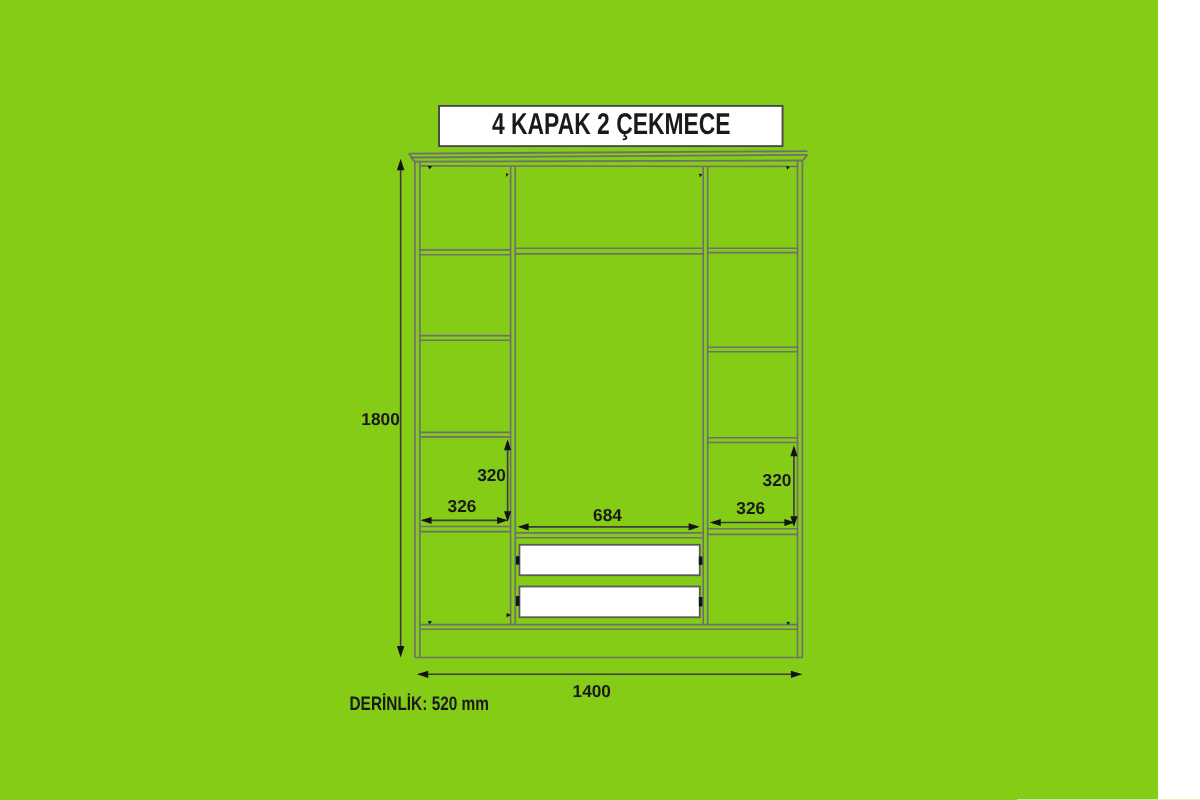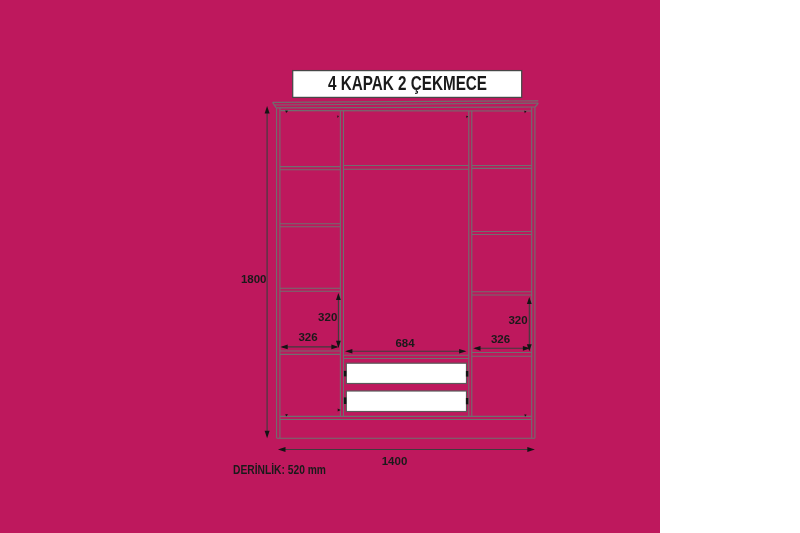--- a/index.html
+++ b/index.html
@@ -1,16 +1,16 @@
 <!DOCTYPE html>
 <html><head>
 <meta charset="utf-8">
 <style>
   html,body{margin:0;padding:0;background:#ffffff;}
-  #stage{position:relative;width:660px;height:533px;background:#be185d;overflow:hidden;}
+  #stage{position:relative;width:772px;height:533px;background:#84cc16;overflow:hidden;}
   svg{display:block;}
   text{font-family:"Liberation Sans",sans-serif;font-weight:bold;fill:#1a1a1a;}
 </style>
 </head>
 <body>
 <div id="stage">
 <svg width="800" height="533" viewBox="0 0 800 533" style="filter:blur(0.38px)">
 
   <g>
     <rect x="292.7" y="70.6" width="229" height="26.8" fill="#ffffff" stroke="#474747" stroke-width="1.25"></rect>

